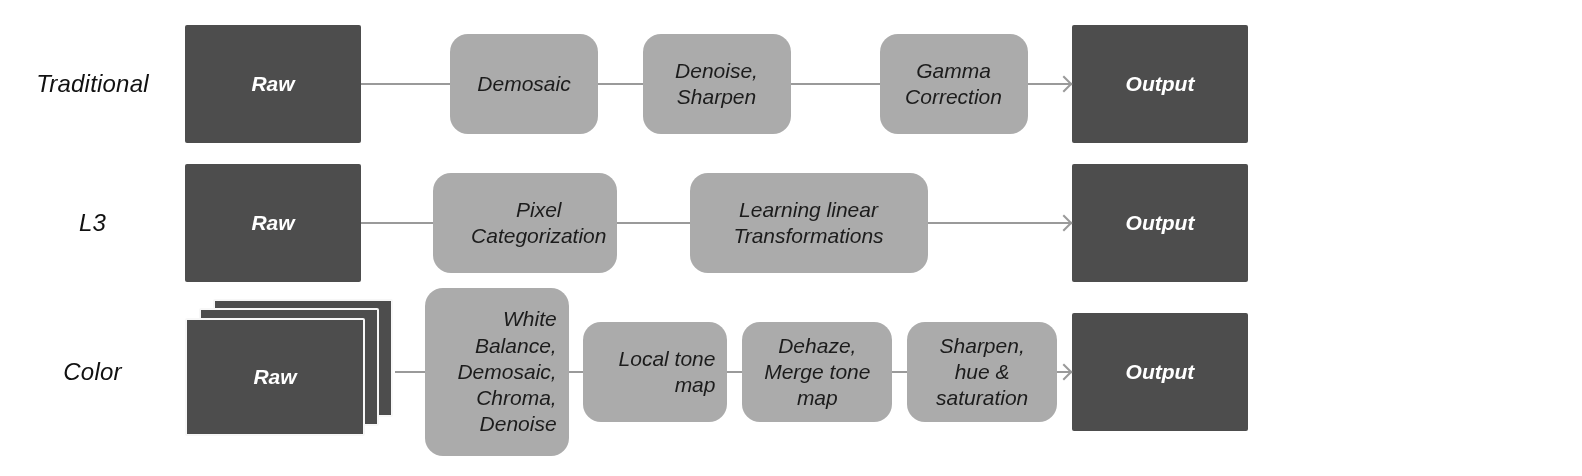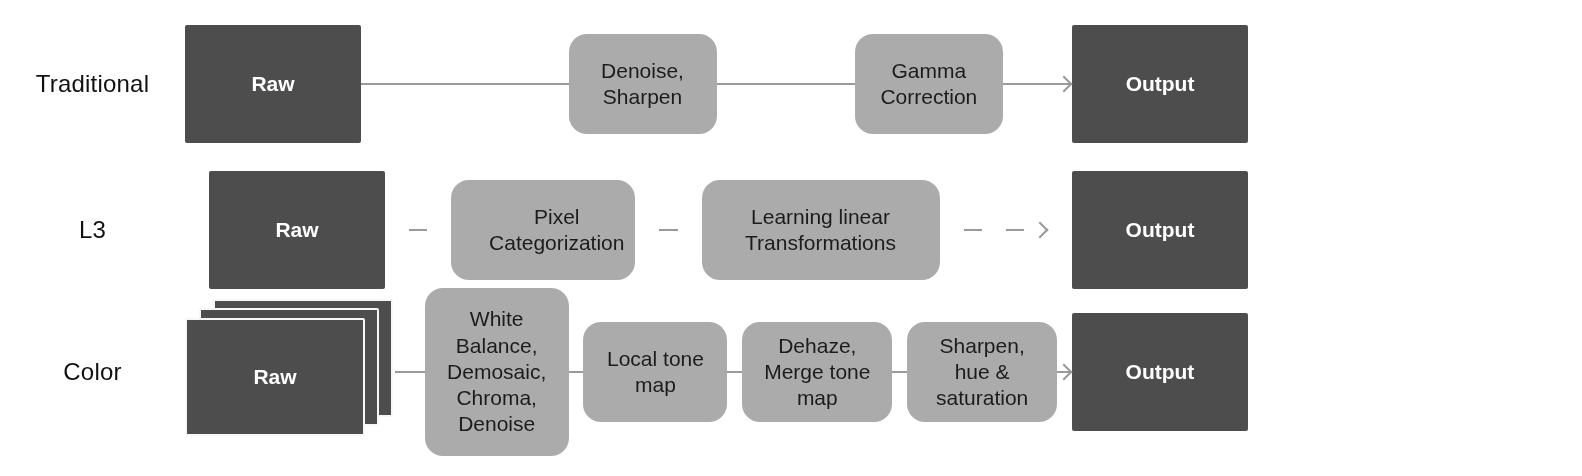--- a/index.html
+++ b/index.html
@@ -5,32 +5,33 @@
   * { box-sizing: border-box; }
   html, body { margin: 0; padding: 0; background: #ffffff; }
   body { font-family: "Liberation Sans", sans-serif; }
 
   .canvas {
     position: relative;
     width: 1298px;
     height: 476px;
     background: #ffffff;
     overflow: hidden;
+    font-style: italic;
   }
 
   .pipeline-row {
     position: absolute;
     left: 0;
     right: 0;
     display: flex;
     align-items: center;
     padding-right: 50px;
   }
   .row-1 { top: 14px;  height: 140px; }
-  .row-2 { top: 163px; height: 134px; gap: 24px; }
+  .row-2 { top: 156px; height: 134px; }
   .row-3 { top: 282px; height: 180px; }
 
   .row-label {
     width: 185px;
     flex: none;
     text-align: center;
     font-size: 24px;
     color: #111111;
     letter-spacing: 0.2px;
   }
@@ -56,21 +57,21 @@
     min-height: 100px;
     padding: 10px 12px;
     display: flex;
     align-items: center;
     justify-content: center;
     text-align: center;
     color: #1c1c1c;
     font-size: 21px;
     line-height: 1.25;
   }
-  .w144 { width: 144px; }
+  .w144 { width: 144px; text-align: right; }
   .w148 { width: 148px; }
   .w150 { width: 150px; }
   .w152 { width: 152px; }
   .w174 { width: 174px; }
   .w184 { width: 184px; padding-left: 39px; }
   .w238 { width: 238px; }
   .tall { min-height: 168px; }
 
   .connector {
     flex: 1 1 auto;
@@ -117,20 +118,21 @@
 </head>
 <body>
 
 <div class="canvas">
 
   <div class="pipeline-row row-1">
     <div class="row-label">Traditional</div>
     <div class="dark-box">Raw</div>
     <div class="connector"></div>
     <div class="connector"></div>
+    <div class="step w148">Demosaic</div>
     <div class="connector"></div>
     <div class="step w148">Denoise, Sharpen</div>
     <div class="connector"></div>
     <div class="connector"></div>
     <div class="step w148">Gamma Correction</div>
     <div class="connector"></div>
     <div class="arrowhead"></div>
     <div class="dark-box">Output</div>
   </div>
 

